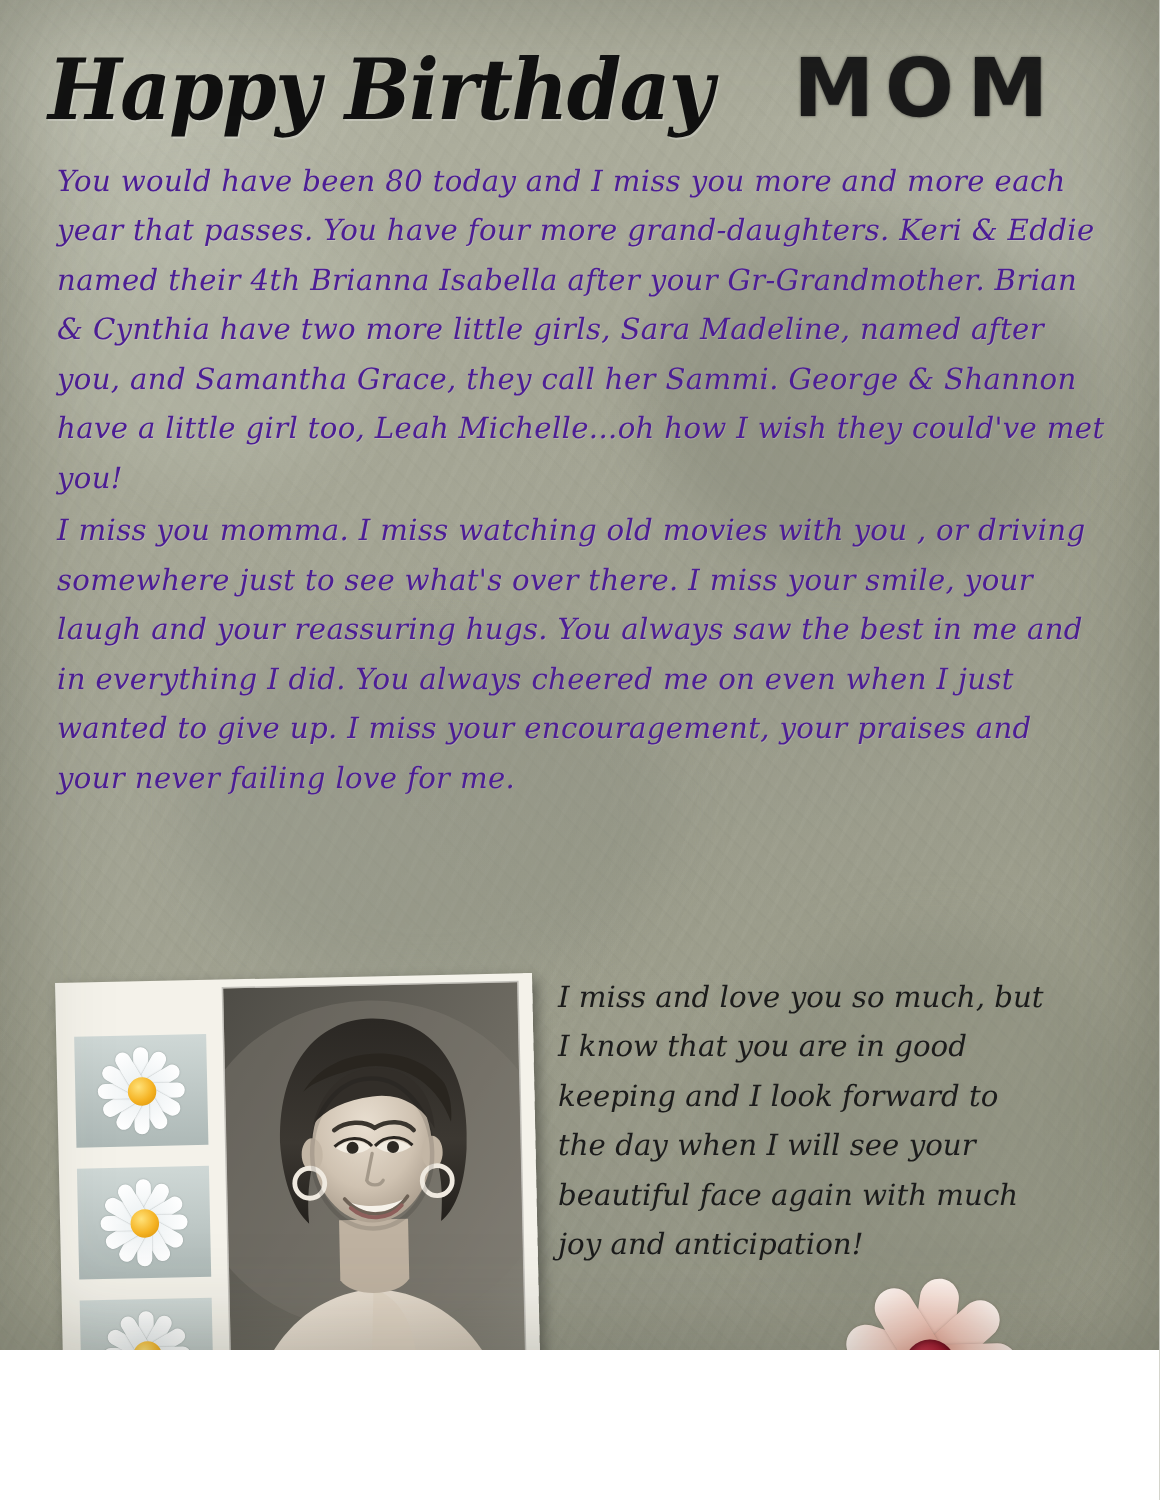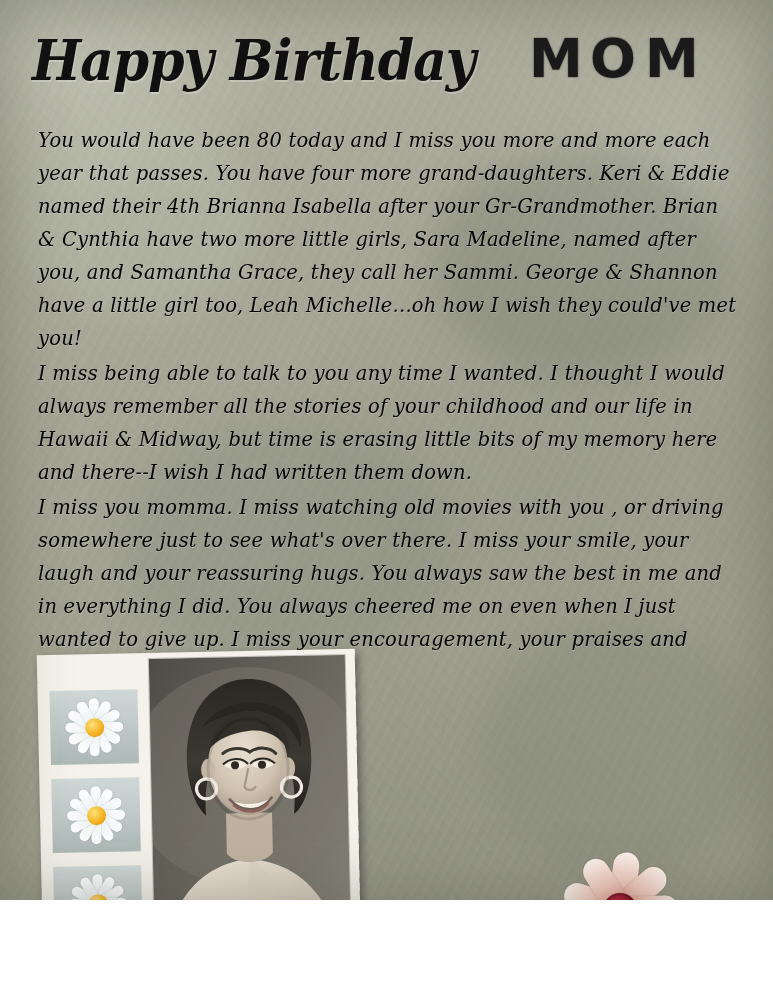--- a/index.html
+++ b/index.html
@@ -82,27 +82,27 @@
     font-weight: bold;
     font-size: 54px;
     line-height: 62px;
     text-align: center;
     text-shadow: 0 0 2px rgba(0,0,0,0.6);
   }
   
   .letter {
     position: absolute;
     left: 38px;
-    top: 124px;
+    top: 104px;
     width: 700px;
     font-family: "DejaVu Serif", serif;
     font-style: italic;
     font-size: 19.5px;
     line-height: 33px;
-    color: #000000;
+    color: #4c1d95;
     letter-spacing: 0.2px;
     text-shadow: 0.5px 0.5px 0 rgba(255,255,255,0.18);
   }
   .para { margin: 0 0 0 0; }
   .para.p2 { margin-top: 2px; }
   .para.p3 { margin-top: 2px; }
   .tail {
     position: absolute;
     left: 372px;
     top: 648px;
@@ -250,24 +250,24 @@
 
     <div class="mom">
       <div class="mom-letter">M</div>
       <div class="mom-letter">O</div>
       <div class="mom-letter">M</div>
     </div>
   </div>
 
   <div class="letter">
     <p class="para p1">You would have been 80 today and I miss you more and more each year that passes. You have four more grand-daughters. Keri &amp; Eddie named their 4th Brianna Isabella after your Gr-Grandmother. Brian &amp; Cynthia have two more little girls, Sara Madeline, named after you, and Samantha Grace, they call her Sammi. George &amp; Shannon have a little girl too, Leah Michelle...oh how I wish they could've met you!</p>
-    <p class="para p2">I miss being able to talk to you any time I wanted. I thought I would always remember all the stories of your childhood and our life in Hawaii &amp; Midway, but time is erasing little bits of my memory here and there--I wish I had written them down.</p>
     <p class="para p3">I miss you momma. I miss watching old movies with you , or driving somewhere just to see what's over there. I miss your smile, your laugh and your reassuring hugs. You always saw the best in me and in everything I did. You always cheered me on even when I just wanted to give up. I miss your encouragement, your praises and your never failing love for me.</p>
   </div>
 
+  <div class="tail">I miss and love you so much, but I know that you are in good keeping and I look forward to the day when I will see your beautiful face again with much joy and anticipation!</div>
 
   <div class="photo-card">
 
     <div class="daisy-strip">
       <div class="daisy-cell">
         <div class="daisy">
           <span class="petal" style="transform:rotate(0deg);"></span>
           <span class="petal" style="transform:rotate(30deg);"></span>
           <span class="petal" style="transform:rotate(60deg);"></span>
           <span class="petal" style="transform:rotate(90deg);"></span>

